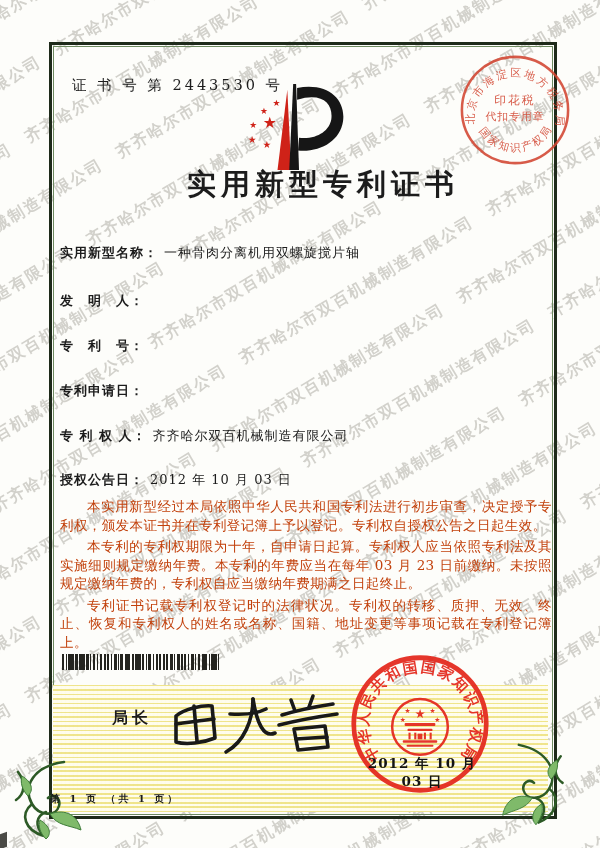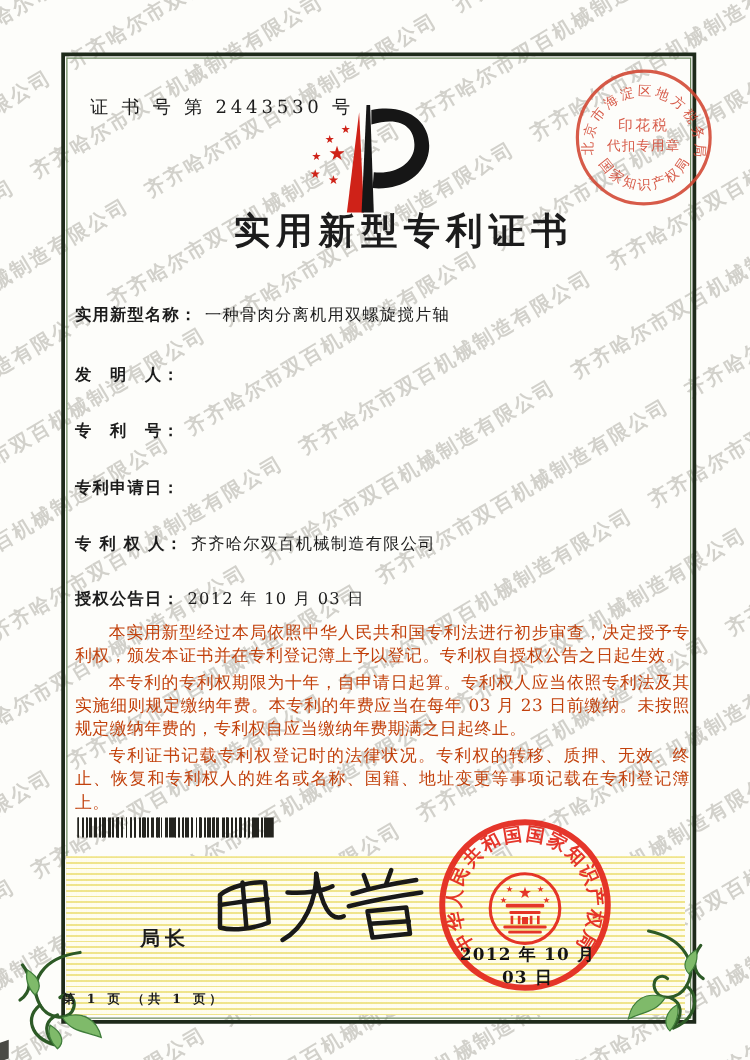--- a/index.html
+++ b/index.html
@@ -44,21 +44,21 @@
       repeating-linear-gradient(90deg,#24241f 0 1.5px,transparent 1.5px 3.5px),
       repeating-linear-gradient(90deg,#24241f 0 1px,transparent 1px 6.5px),
       repeating-linear-gradient(90deg,transparent 0 9px,#24241f 9px 11px);}
   
   .band{position:absolute;left:53px;top:685px;width:495px;height:127px;z-index:2;
     background:
       repeating-linear-gradient(180deg,rgba(238,226,130,.9) 0 1.5px,rgba(255,253,238,.9) 1.5px 4.5px),
       repeating-linear-gradient(90deg,rgba(244,236,150,.45) 0 1px,transparent 1px 4px),
       #fdfbe9;}
   
-  .director{position:absolute;left:112px;top:741px;font-size:16px;font-weight:700;
+  .director{position:absolute;left:112px;top:708px;font-size:16px;font-weight:700;
     letter-spacing:4px;z-index:3;}
   .signature{position:absolute;left:160px;top:688px;z-index:3;}
   .seal{position:absolute;left:348px;top:652px;z-index:3;opacity:.93;}
   .seal-date{position:absolute;left:356px;top:755px;width:132px;text-align:center;
     font-size:13.5px;font-weight:600;letter-spacing:1px;color:#141414;z-index:4;}
   .page-footer{position:absolute;left:50px;top:792px;width:502px;text-align:left;
     font-size:10px;letter-spacing:3px;z-index:3;font-weight:600;}
   .ornament{position:absolute;z-index:3;}
   .orn-left{left:6px;top:756px;}
   .orn-right{left:496px;top:733px;transform:scaleX(-1);}

